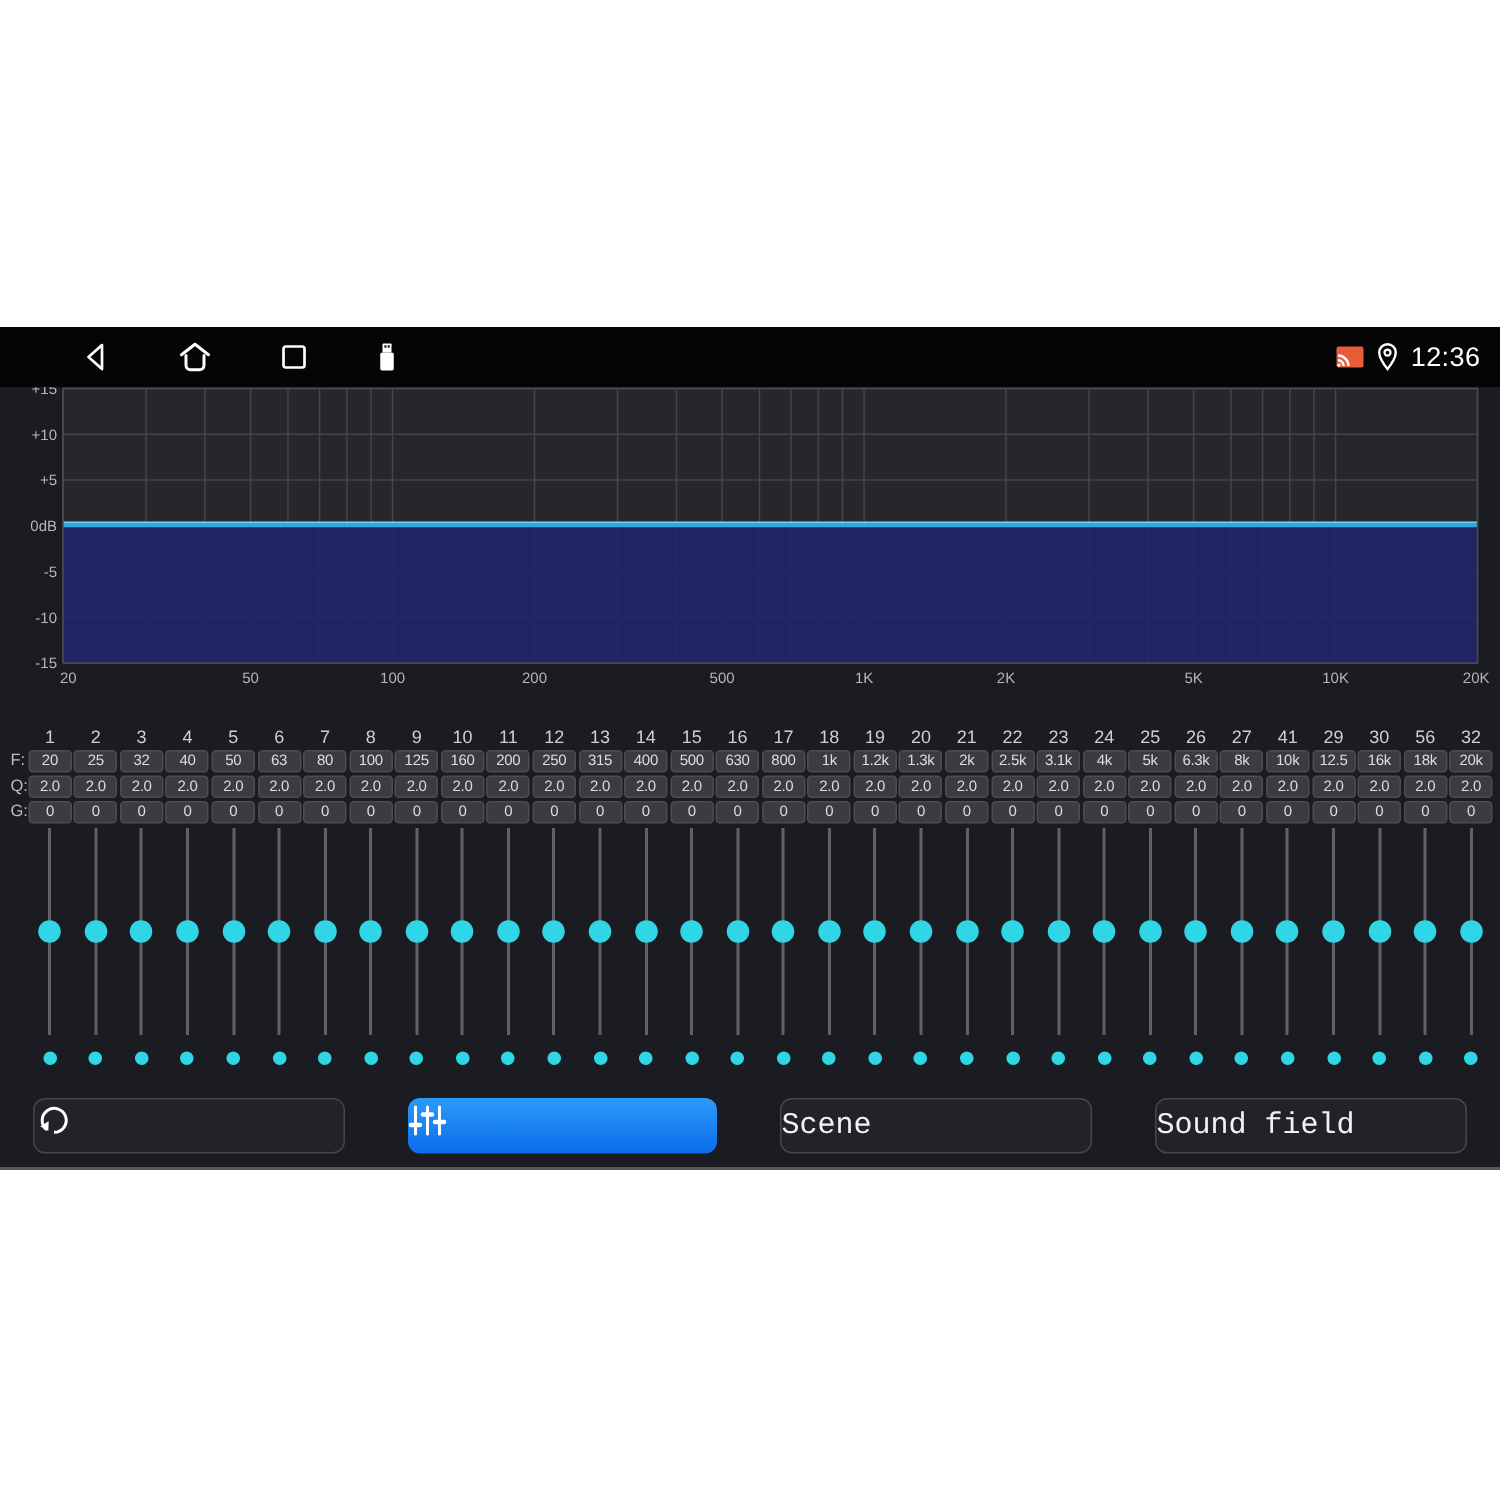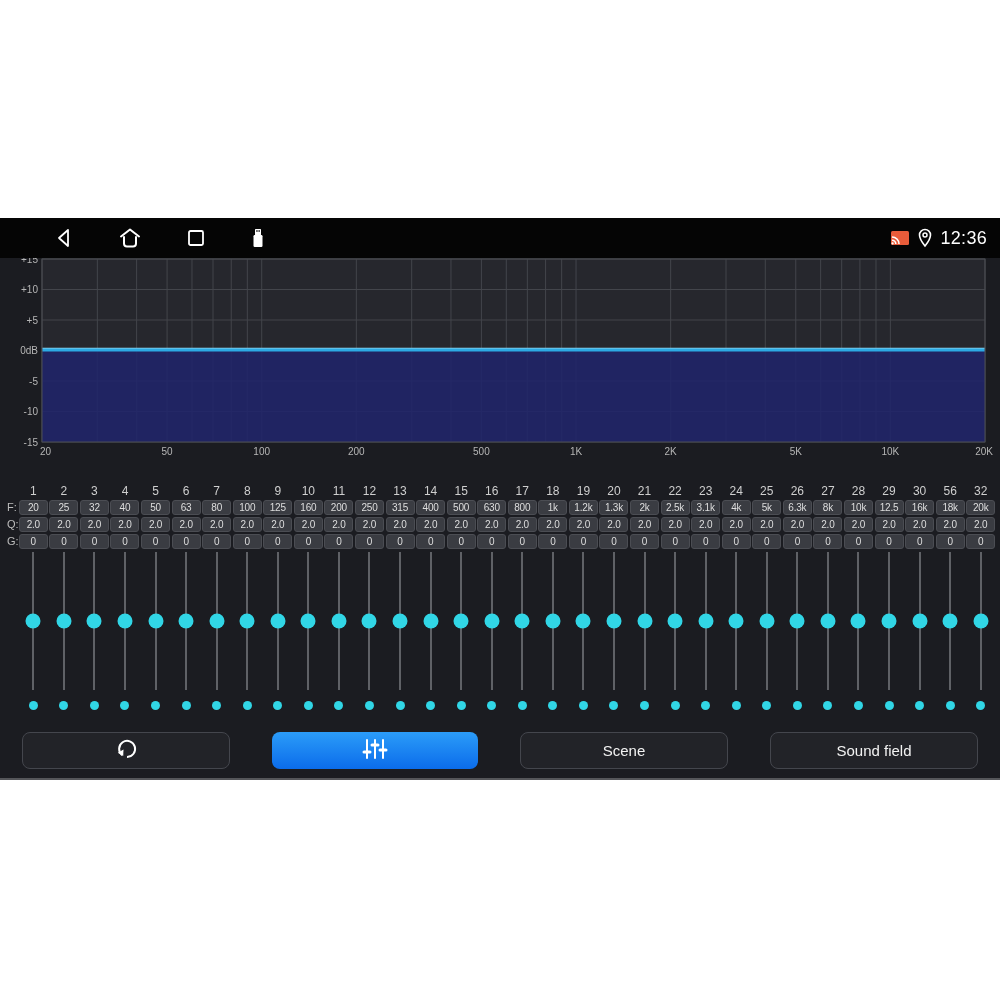--- a/index.html
+++ b/index.html
@@ -57,22 +57,22 @@
     transform:translate(-50%,-50%);background:#31d6e6;
   }
   .ch-dot{width:9px;height:9px;border-radius:50%;margin-top:11px;background:#31d6e6;}
   
   .footer{
     position:absolute;left:0;top:514px;width:1000px;height:37px;
     display:flex;gap:42px;padding:0 22px;box-sizing:border-box;
   }
   .fbtn{
     flex:1 1 0;height:37px;border-radius:8px;background:#222328;
-    border:1px solid #44464d;display:flex;align-items:center;justify-content:center;
-    color:#f2f2f2;font-size:15px;cursor:pointer;box-sizing:border-box;
+    border:1px solid #44464d;display:flex;align-items:center;
+    color:#f2f2f2;font-size:20px;cursor:pointer;box-sizing:border-box;font-family:Liberation Mono, monospace;
   }
   .fbtn.active{
     background:linear-gradient(#2b9cf8,#0b6ceb);border:none;
   }
 </style>
 </head>
 <body>
 
 <div class="app">
 
@@ -481,21 +481,21 @@
         <div class="chip">8k</div>
         <div class="chip">2.0</div>
         <div class="chip">0</div>
         <div class="slider">
           <div class="track"></div>
           <div class="thumb" style="background: rgb(49, 214, 230);"></div>
         </div>
         <div class="ch-dot" style="background: rgb(49, 214, 230);"></div>
       </div>
       <div class="ch-col">
-        <div class="ch-num">28</div>
+        <div class="ch-num">41</div>
         <div class="chip">10k</div>
         <div class="chip">2.0</div>
         <div class="chip">0</div>
         <div class="slider">
           <div class="track"></div>
           <div class="thumb" style="background: rgb(49, 214, 230);"></div>
         </div>
         <div class="ch-dot" style="background: rgb(49, 214, 230);"></div>
       </div>
       <div class="ch-col">

